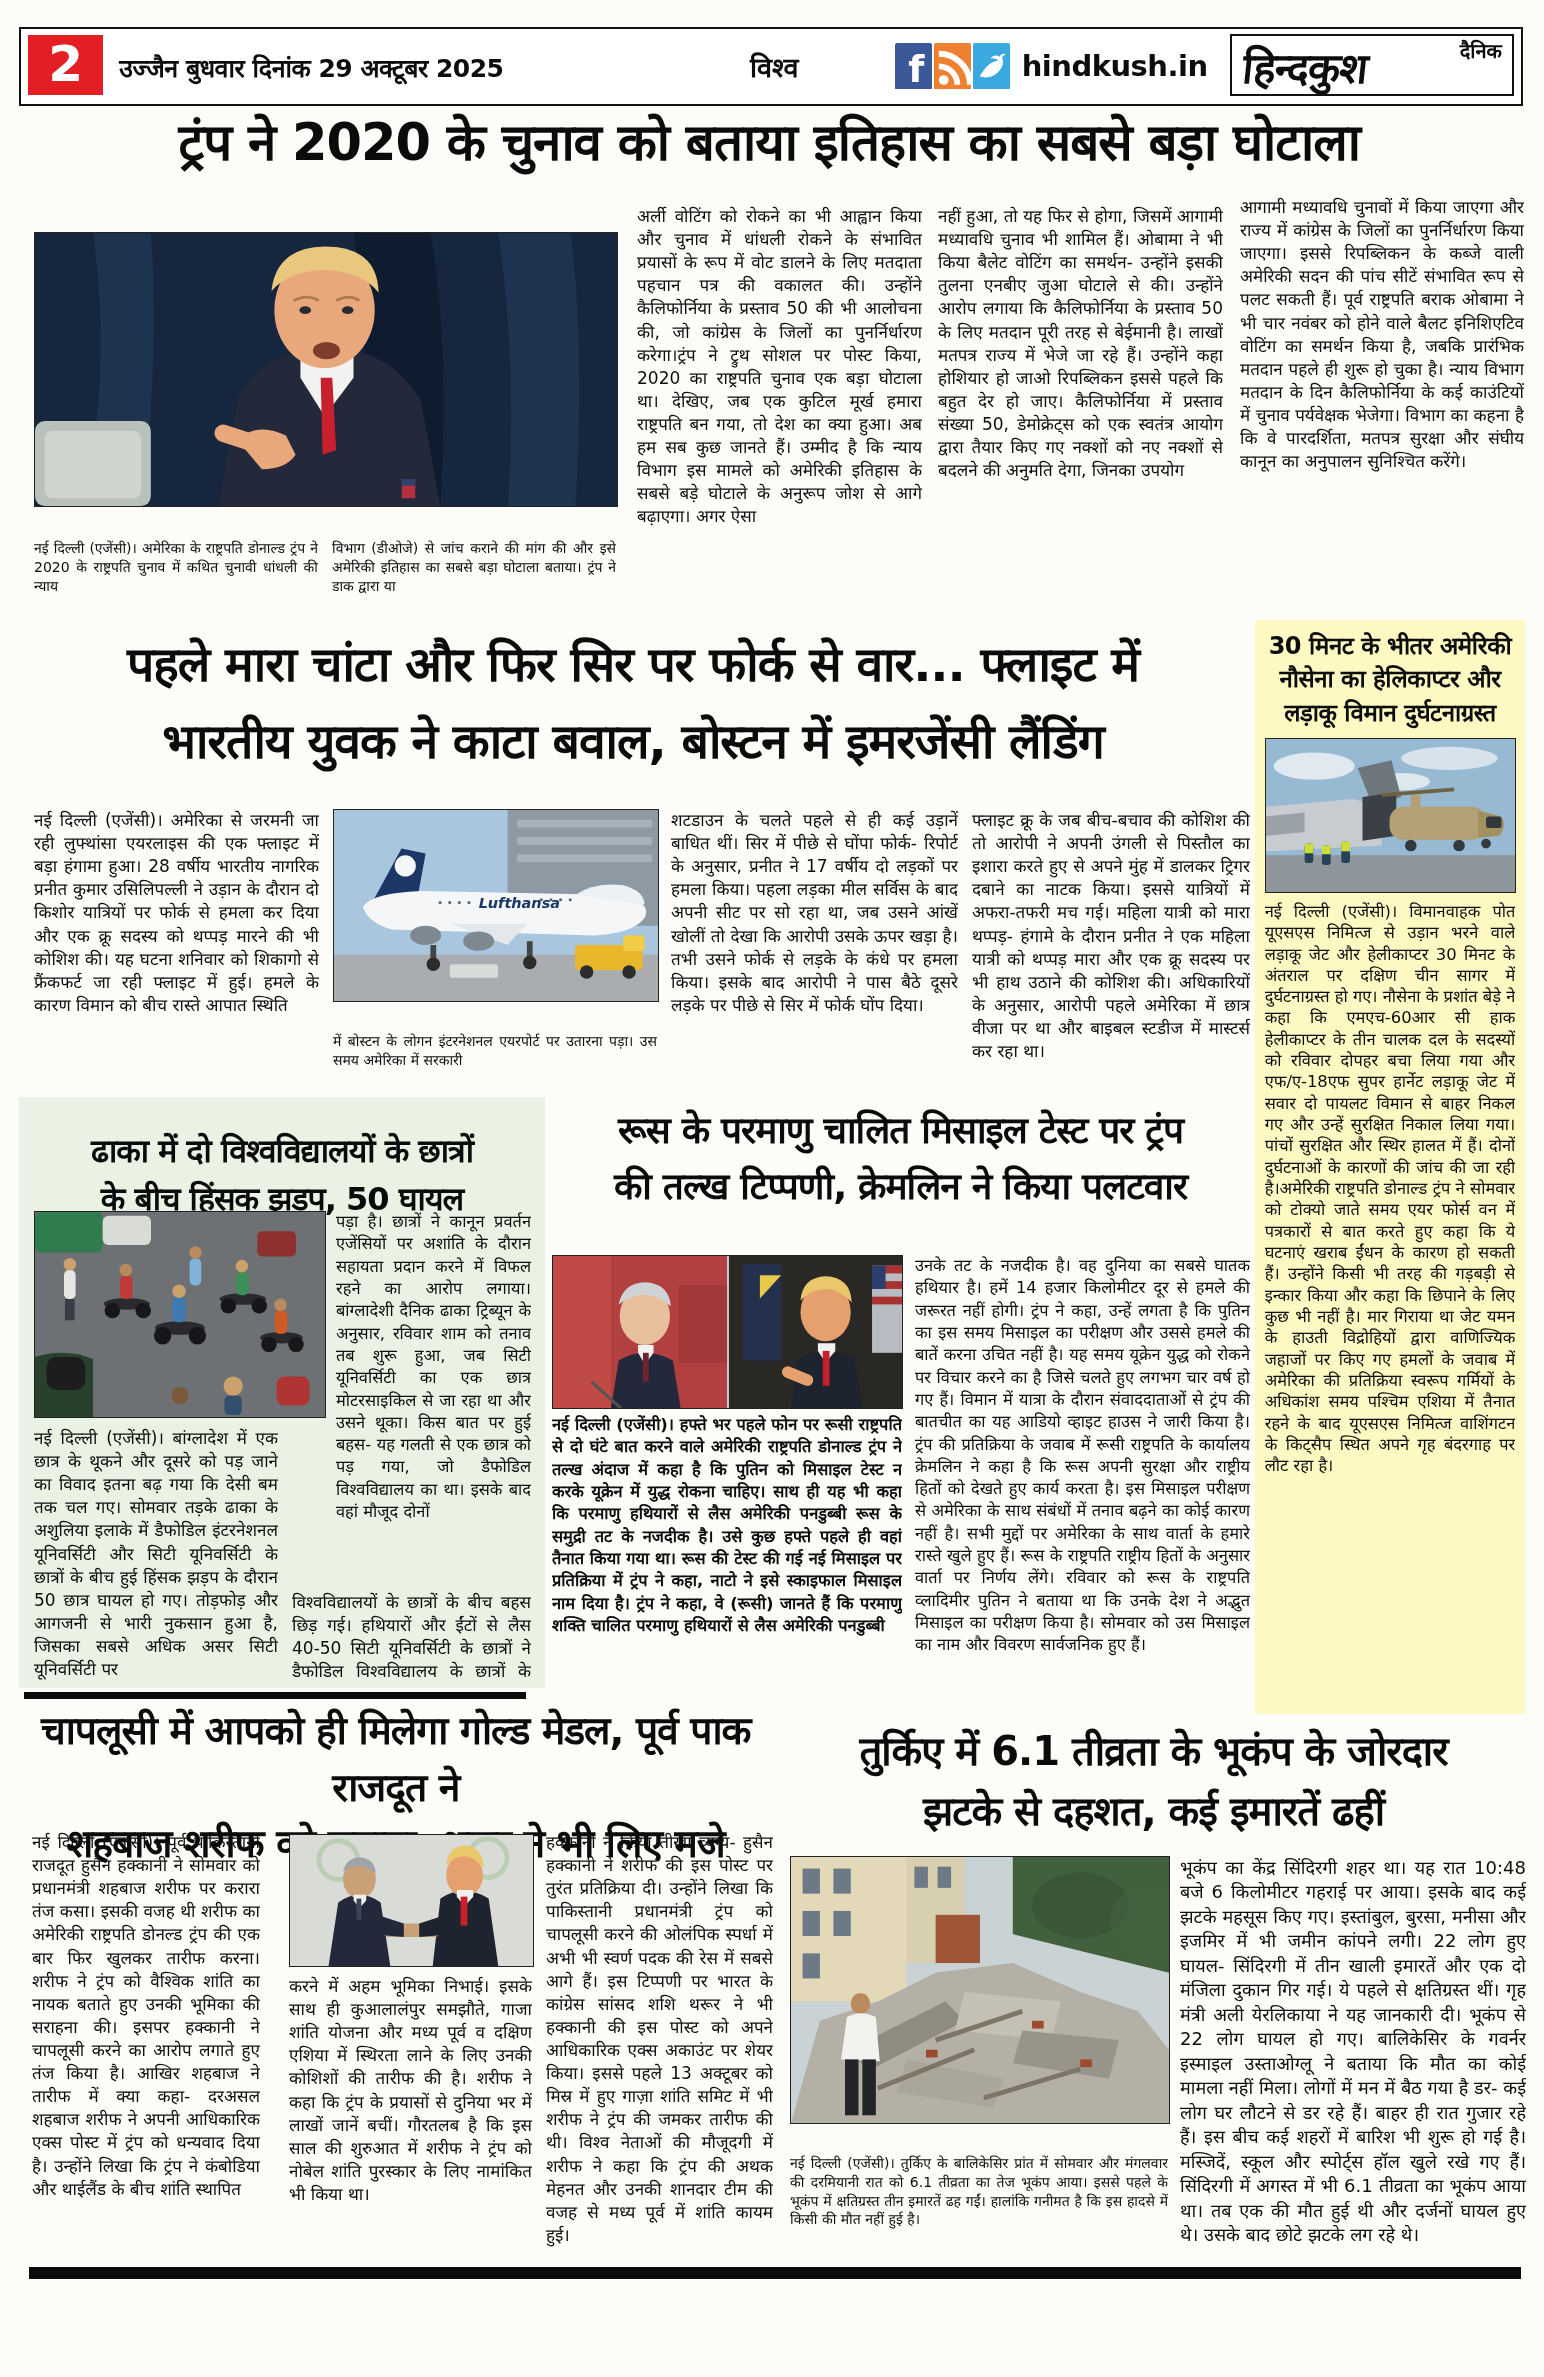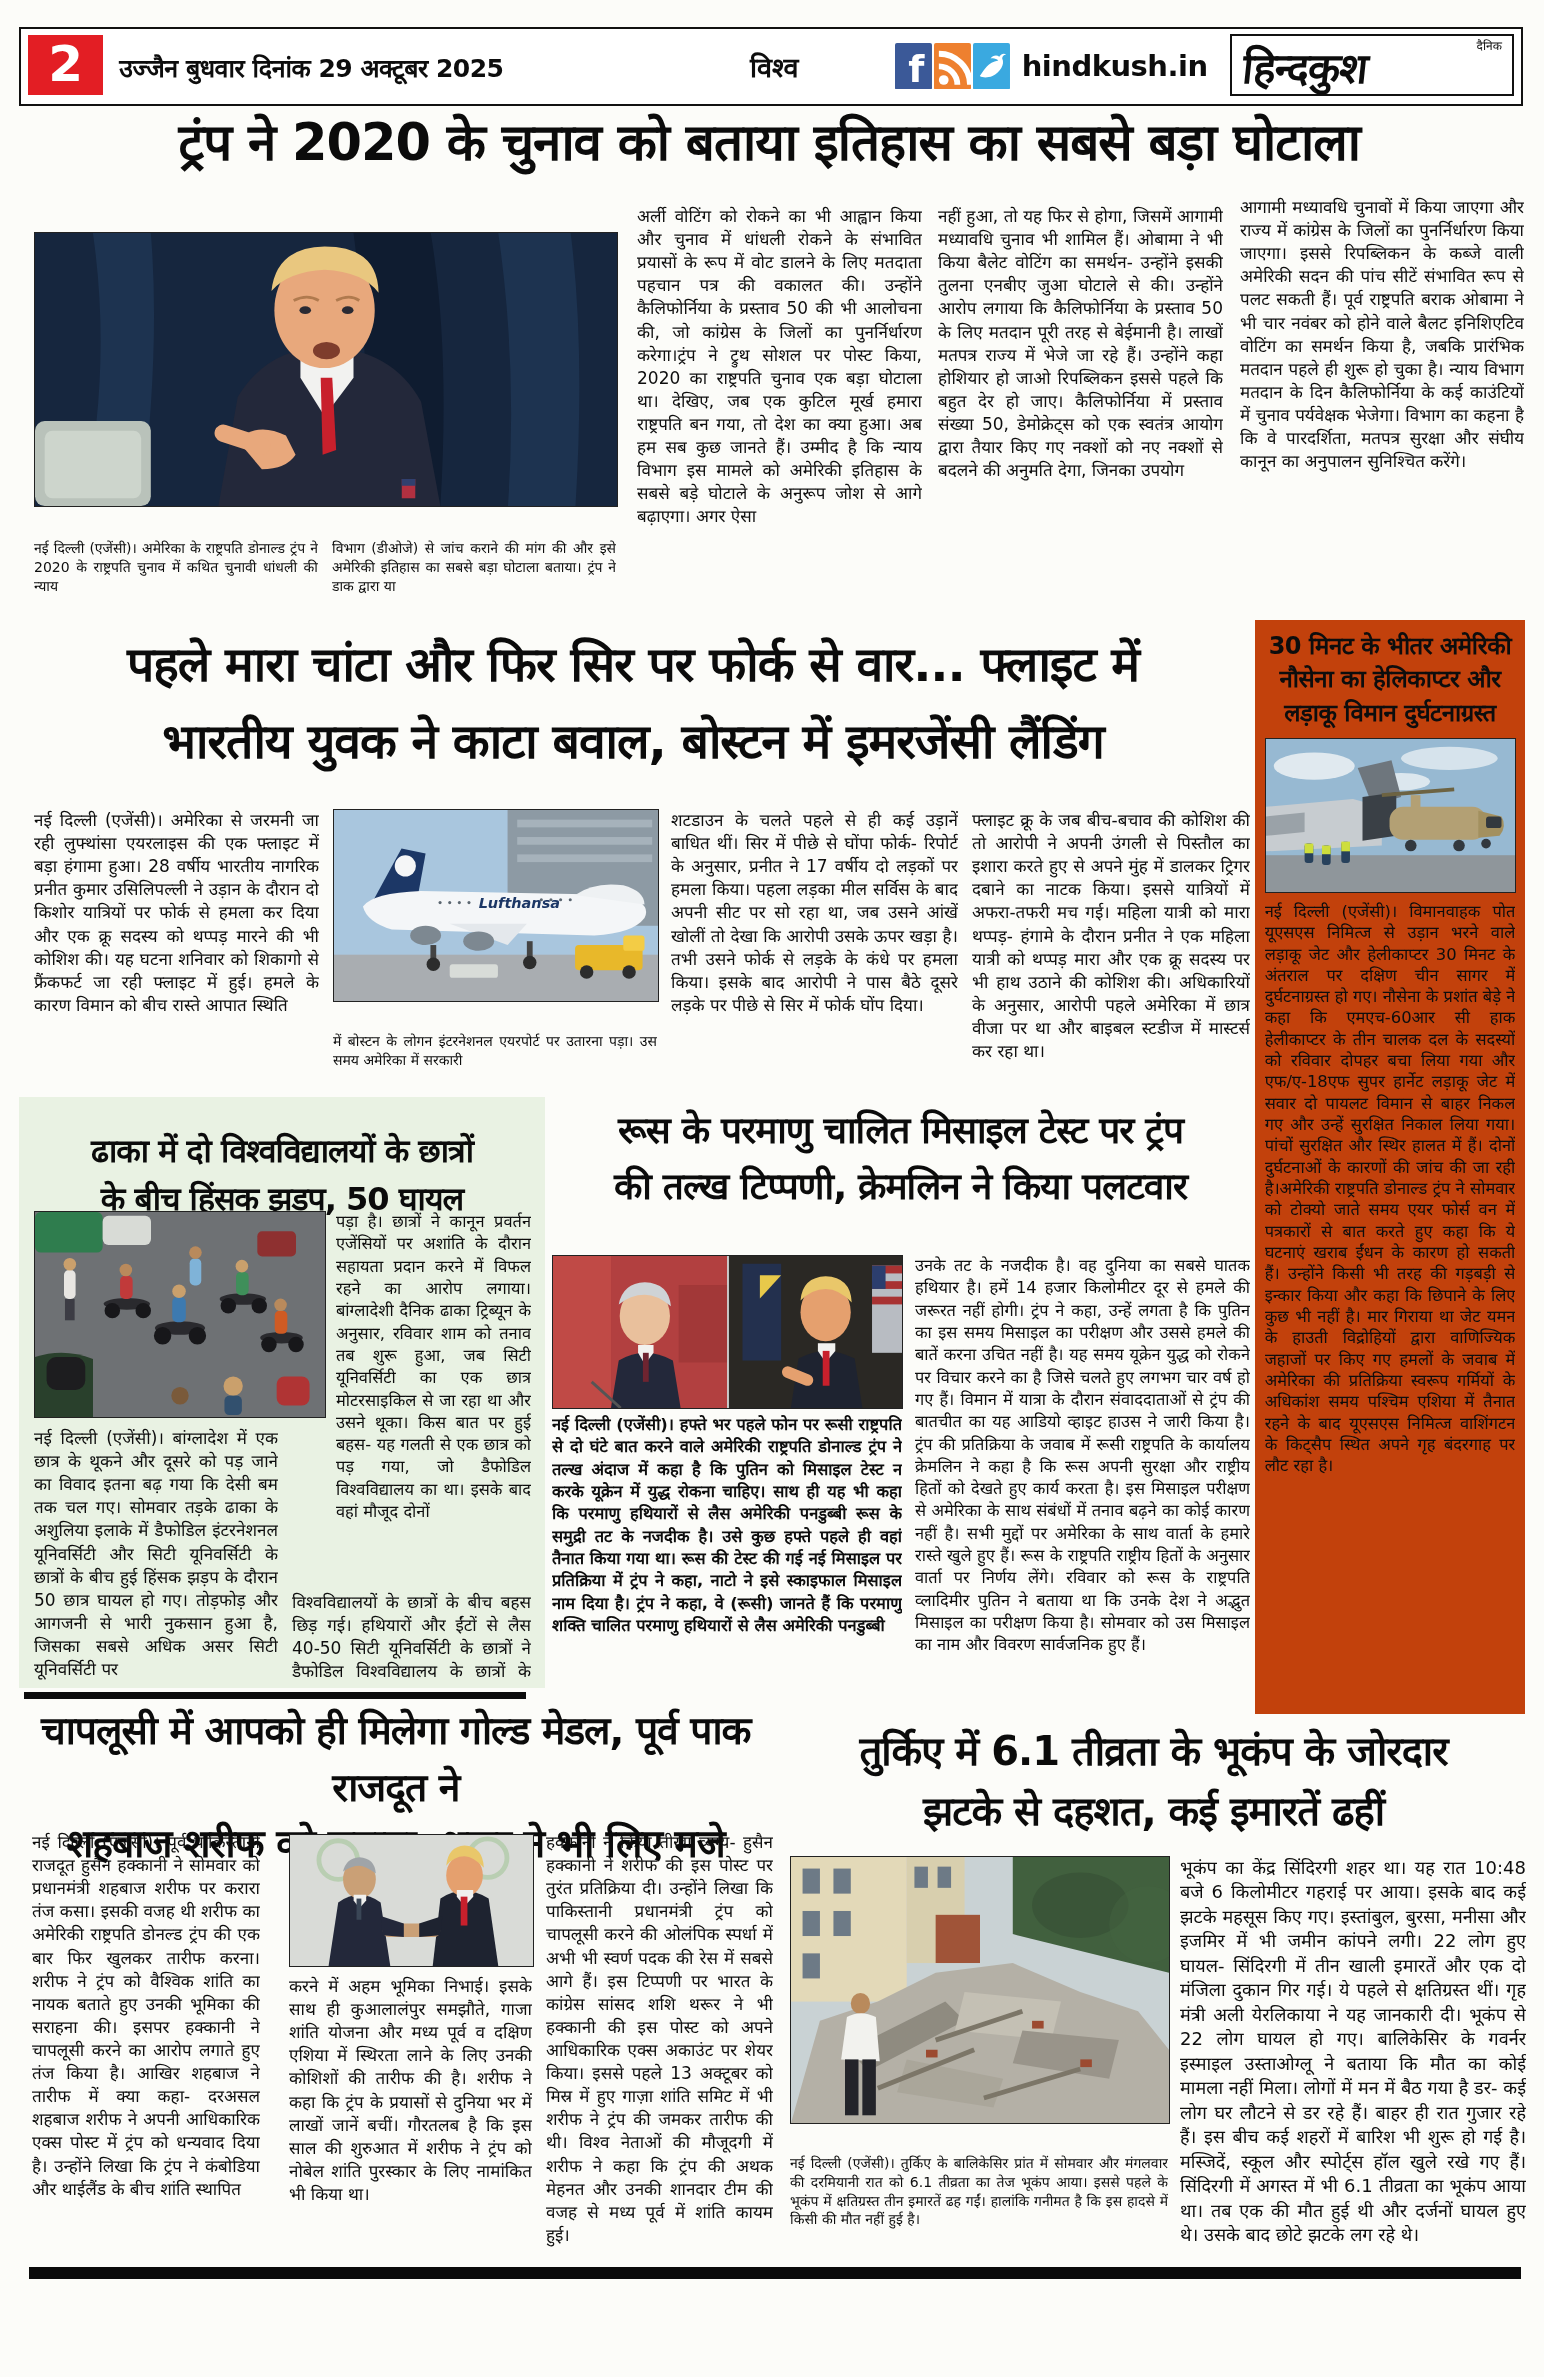--- a/index.html
+++ b/index.html
@@ -9,41 +9,41 @@
   
   #header{left:19.3px;top:27px;width:1500px;height:75px;border:2.9px solid #111;background:#fff;}
   #page-num{left:6.8px;top:5.8px;width:75px;height:60px;background:#e31e24;color:#fff;
             font-size:50px;font-weight:800;text-align:center;line-height:58px;}
   #date-line{left:98px;top:21px;font-size:25px;font-weight:700;letter-spacing:-0.5px;}
   #section-name{left:676px;top:19.3px;width:154px;text-align:center;font-size:27px;font-weight:800;}
   #social{left:874px;top:11.6px;height:50px;display:flex;align-items:center;gap:1.9px;}
   .sicon{width:37px;height:46px;display:block;}
   #website{font-size:29px;font-weight:800;margin-left:9.7px;letter-spacing:-0.5px;}
   #masthead{right:7.7px;top:4.8px;width:280px;height:58px;border:2.4px solid #111;background:#fff;}
-  #masthead-daily{position:absolute;right:9.7px;top:1px;font-size:12px;font-weight:400;}
+  #masthead-daily{position:absolute;right:9.7px;top:1px;font-size:20px;font-weight:700;}
   #masthead-name{position:absolute;left:11.6px;top:1.9px;font-size:42px;font-weight:800;
                  transform:skewX(-6deg);letter-spacing:-1px;}
   
   .headline{font-weight:800;color:#0b0b0b;letter-spacing:-1px;line-height:1.45;}
   #h1{left:19.3px;top:106px;width:1500px;font-size:51px;text-align:center;white-space:nowrap;}
   #h2{left:24px;top:626px;width:1218px;font-size:48px;text-align:center;line-height:1.6;}
   
   .col{font-size:17px;line-height:1.36;text-align:justify;overflow:hidden;}
   .cap{font-size:14px;line-height:1.34;text-align:justify;overflow:hidden;margin-top:24px;}
   .photo-frame{border:1.4px solid #222;overflow:hidden;background:#ccc;}
   .photo-frame svg{display:block;width:100%;height:100%;}
   
   #a1-photo{left:34px;top:232px;width:582px;height:273px;}
   #a1-cap1{left:34px;top:515px;width:284px;height:95px;}
   #a1-cap2{left:332px;top:515px;width:284px;height:95px;}
   #a1-c3{left:637px;top:205px;width:285px;height:405px;}
   #a1-c4{left:938px;top:205px;width:285px;height:405px;}
   #a1-c5{left:1240px;top:196px;width:284px;height:405px;}
   
-  #sidebar{left:1255px;top:620px;width:270px;height:1094px;background:#c2410c;overflow:hidden;}
+  #sidebar{left:1255px;top:620px;width:270px;height:1094px;background:#fef9c3;overflow:hidden;}
   #sb-head{margin:9.7px 7.7px 7.7px 7.7px;font-size:24px;font-weight:800;text-align:center;line-height:1.4;letter-spacing:-0.5px;}
   #sb-photo{margin:1.9px auto 7.7px auto;width:249px;height:153px;}
   #sb-body{margin:0 9.7px;font-size:16.4px;line-height:1.3;text-align:justify;overflow:hidden;height:763px;}
   
   #f-c1{left:34px;top:809px;width:285px;height:279px;}
   #f-photo{left:333px;top:809px;width:324px;height:191px;}
   #f-cap{left:333px;top:1008px;width:324px;height:77px;}
   #f-c3{left:671px;top:809px;width:287px;height:279px;}
   #f-c4{left:972px;top:809px;width:278px;height:279px;}
   

